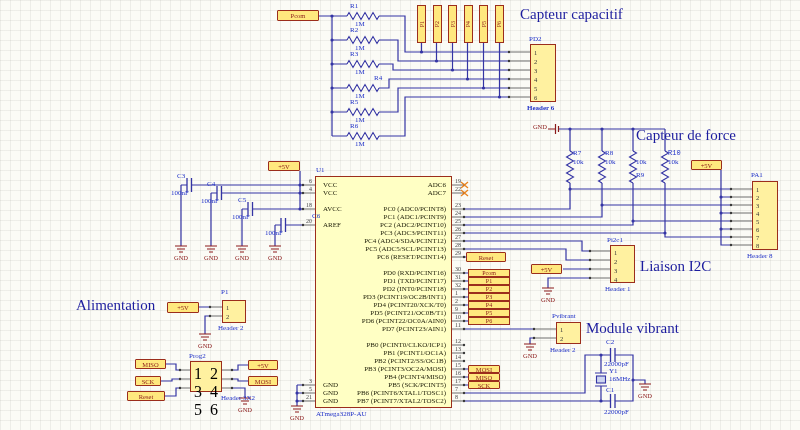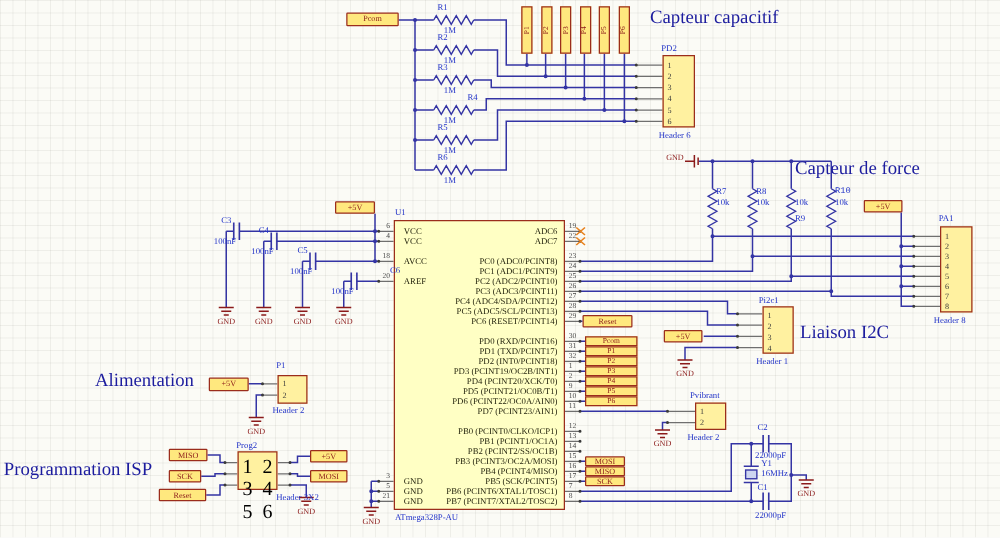--- a/index.html
+++ b/index.html
@@ -152,22 +152,22 @@
     </g>
 
     <g stroke="#E8821E" stroke-width="1.3">
       <path d="M461 182l7 6M468 182l-7 6M461 190l7 6M468 190l-7 6" fill="none"></path>
     </g>
   </svg>
 
   <div class="abs title" style="left:520px;top:6px;">Capteur capacitif</div>
   <div class="abs title" style="left:636px;top:127px;">Capteur de force</div>
   <div class="abs title" style="left:640px;top:258px;">Liaison I2C</div>
+  <div class="abs title" style="left:586px;top:320px;">Module vibrant</div>
   <div class="abs title" style="left:76px;top:297px;">Alimentation</div>
-  <div class="abs title" style="left:3px;top:368px;">Programmation ISP</div>
 
   <div class="abs port" style="left:277px;top:10px;width:42px;height:11px;">Pcom</div>
   <div class="abs port" style="left:268px;top:161px;width:32px;height:10px;">+5V</div>
   <div class="abs port" style="left:691px;top:160px;width:31px;height:10px;">+5V</div>
   <div class="abs port" style="left:531px;top:264px;width:31px;height:10px;">+5V</div>
   <div class="abs port" style="left:167px;top:302px;width:32px;height:11px;">+5V</div>
   <div class="abs port" style="left:248px;top:360px;width:30px;height:10px;">+5V</div>
   <div class="abs port" style="left:466px;top:252px;width:40px;height:10px;">Reset</div>
   <div class="abs port" style="left:127px;top:391px;width:38px;height:10px;">Reset</div>
   <div class="abs port" style="left:135px;top:359px;width:31px;height:10px;">MISO</div>
@@ -353,21 +353,21 @@
   <div class="abs lbl" style="left:529px;top:35px;">PD2</div>
   <div class="abs hdr" style="left:530px;top:44px;width:26px;height:58px;padding-top:3px;">
 
   <div class="hrow">1</div>
       <div class="hrow">2</div>
       <div class="hrow">3</div>
       <div class="hrow">4</div>
       <div class="hrow">5</div>
       <div class="hrow">6</div>
     </div>
-  <div class="abs lbl" style="left:527px;top:104px;">Header 6</div>
+  <div class="abs lbl" style="left:527px;top:104px;font-weight:bold;">Header 6</div>
 
   <div class="abs lbl" style="left:751px;top:171px;">PA1</div>
   <div class="abs hdr" style="left:752px;top:181px;width:26px;height:69px;padding-top:4px;">
 
   <div class="hrow" style="height:8px;line-height:8px;">1</div>
       <div class="hrow" style="height:8px;line-height:8px;">2</div>
       <div class="hrow" style="height:8px;line-height:8px;">3</div>
       <div class="hrow" style="height:8px;line-height:8px;">4</div>
       <div class="hrow" style="height:8px;line-height:8px;">5</div>
       <div class="hrow" style="height:8px;line-height:8px;">6</div>

